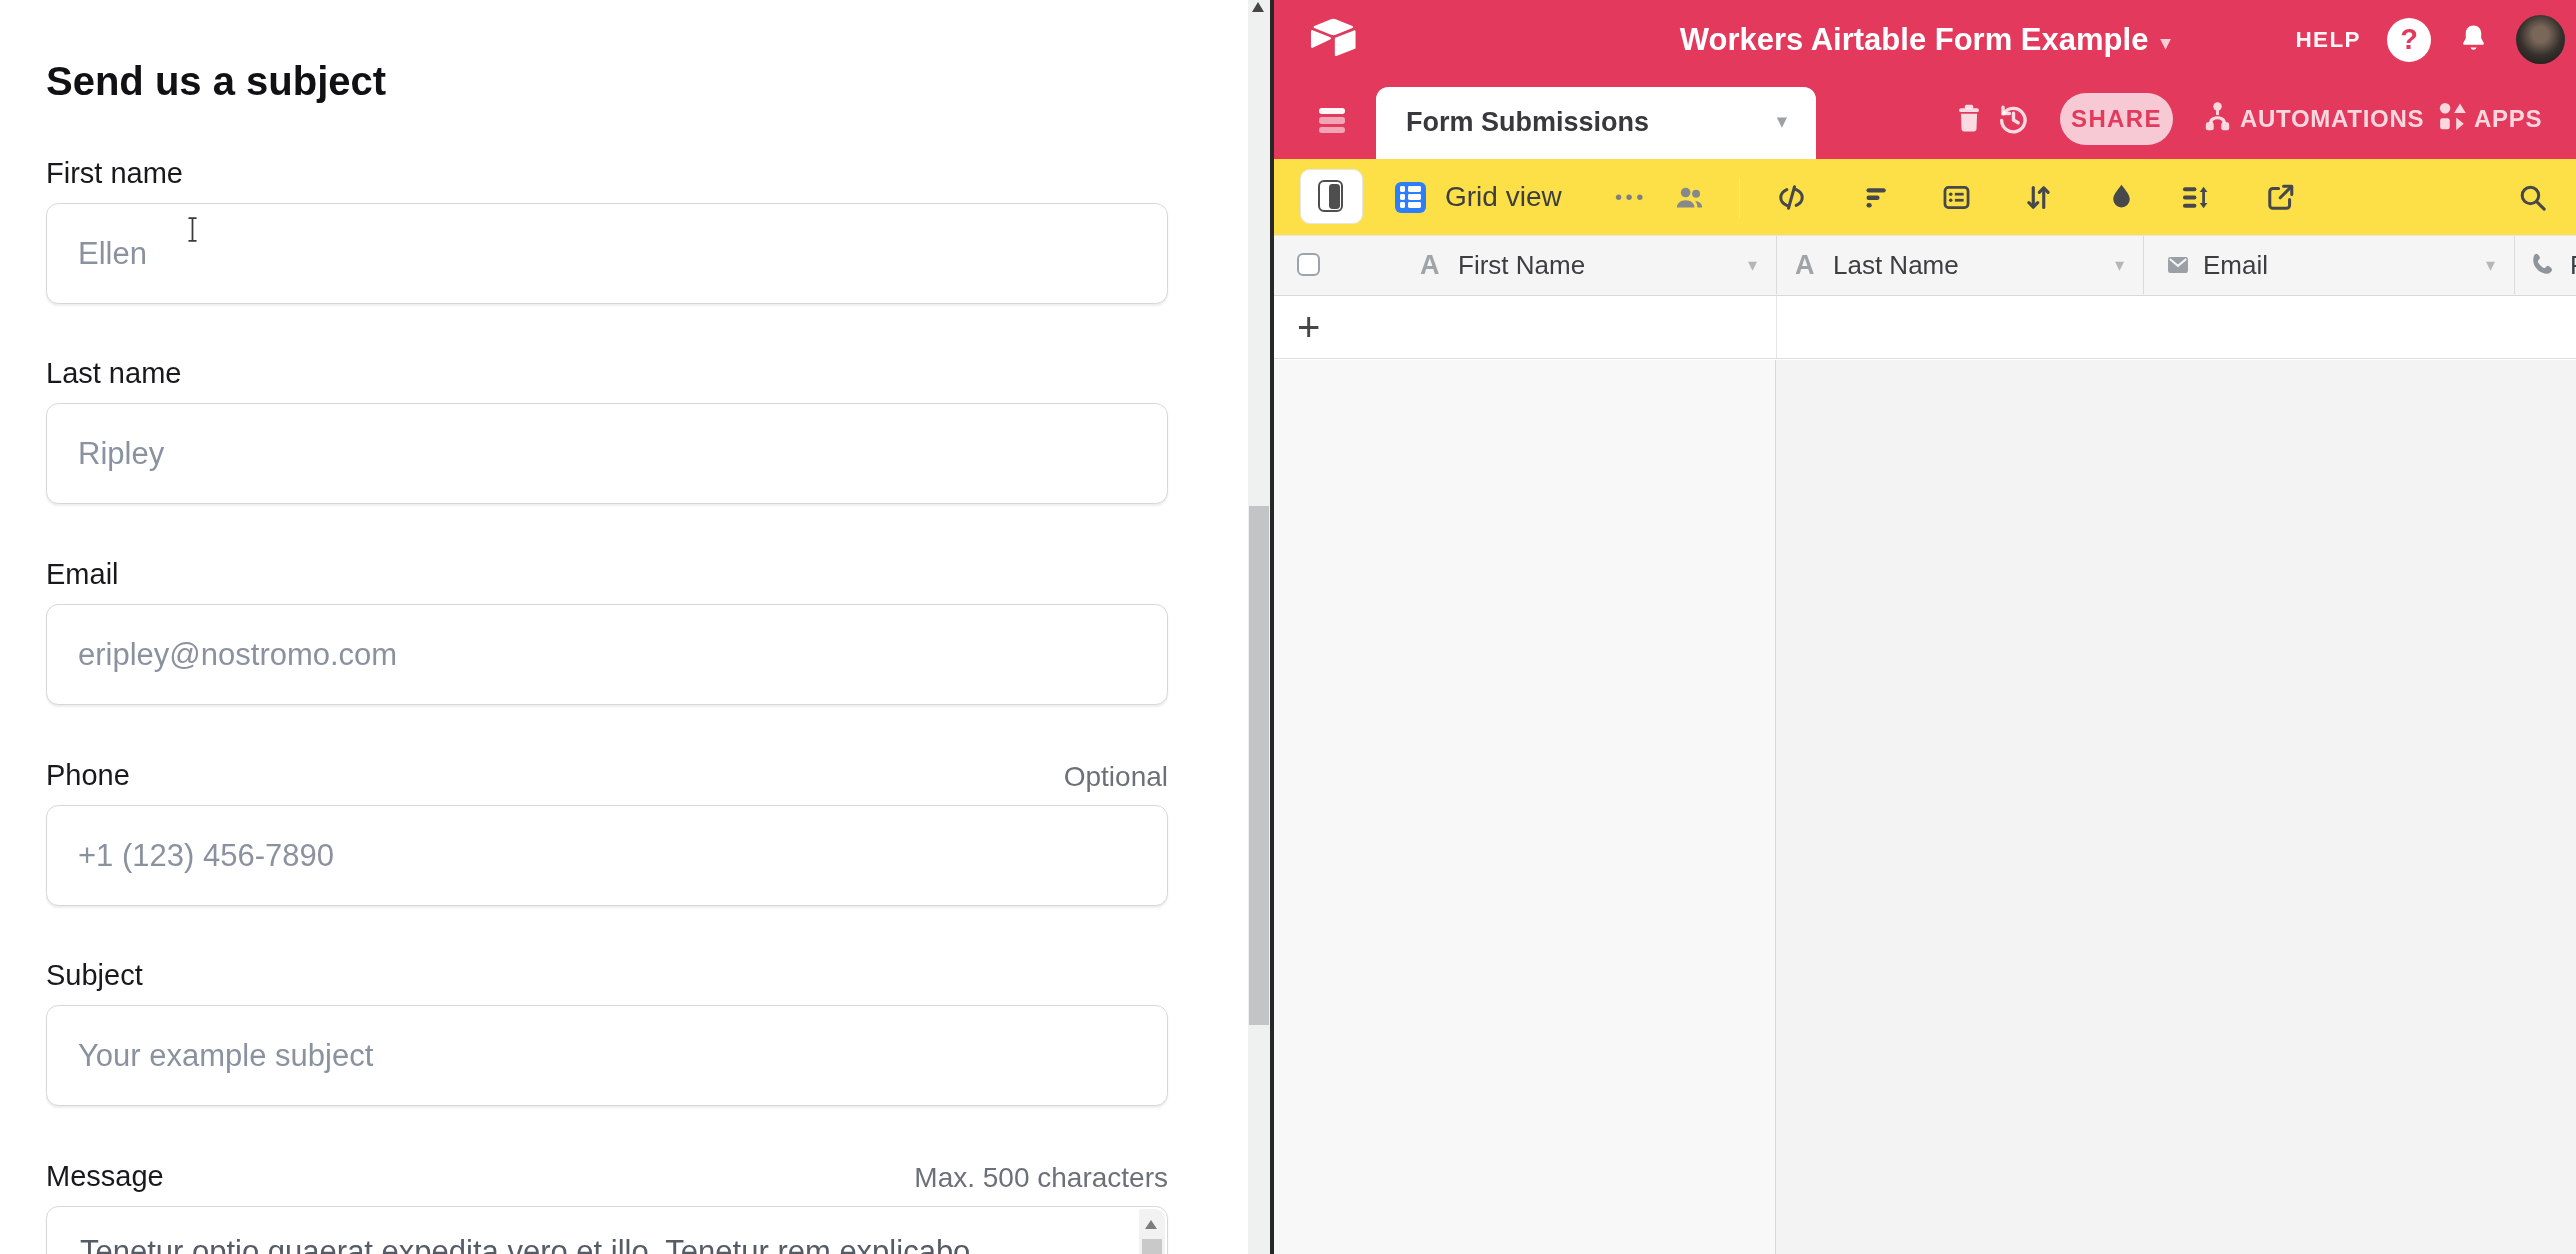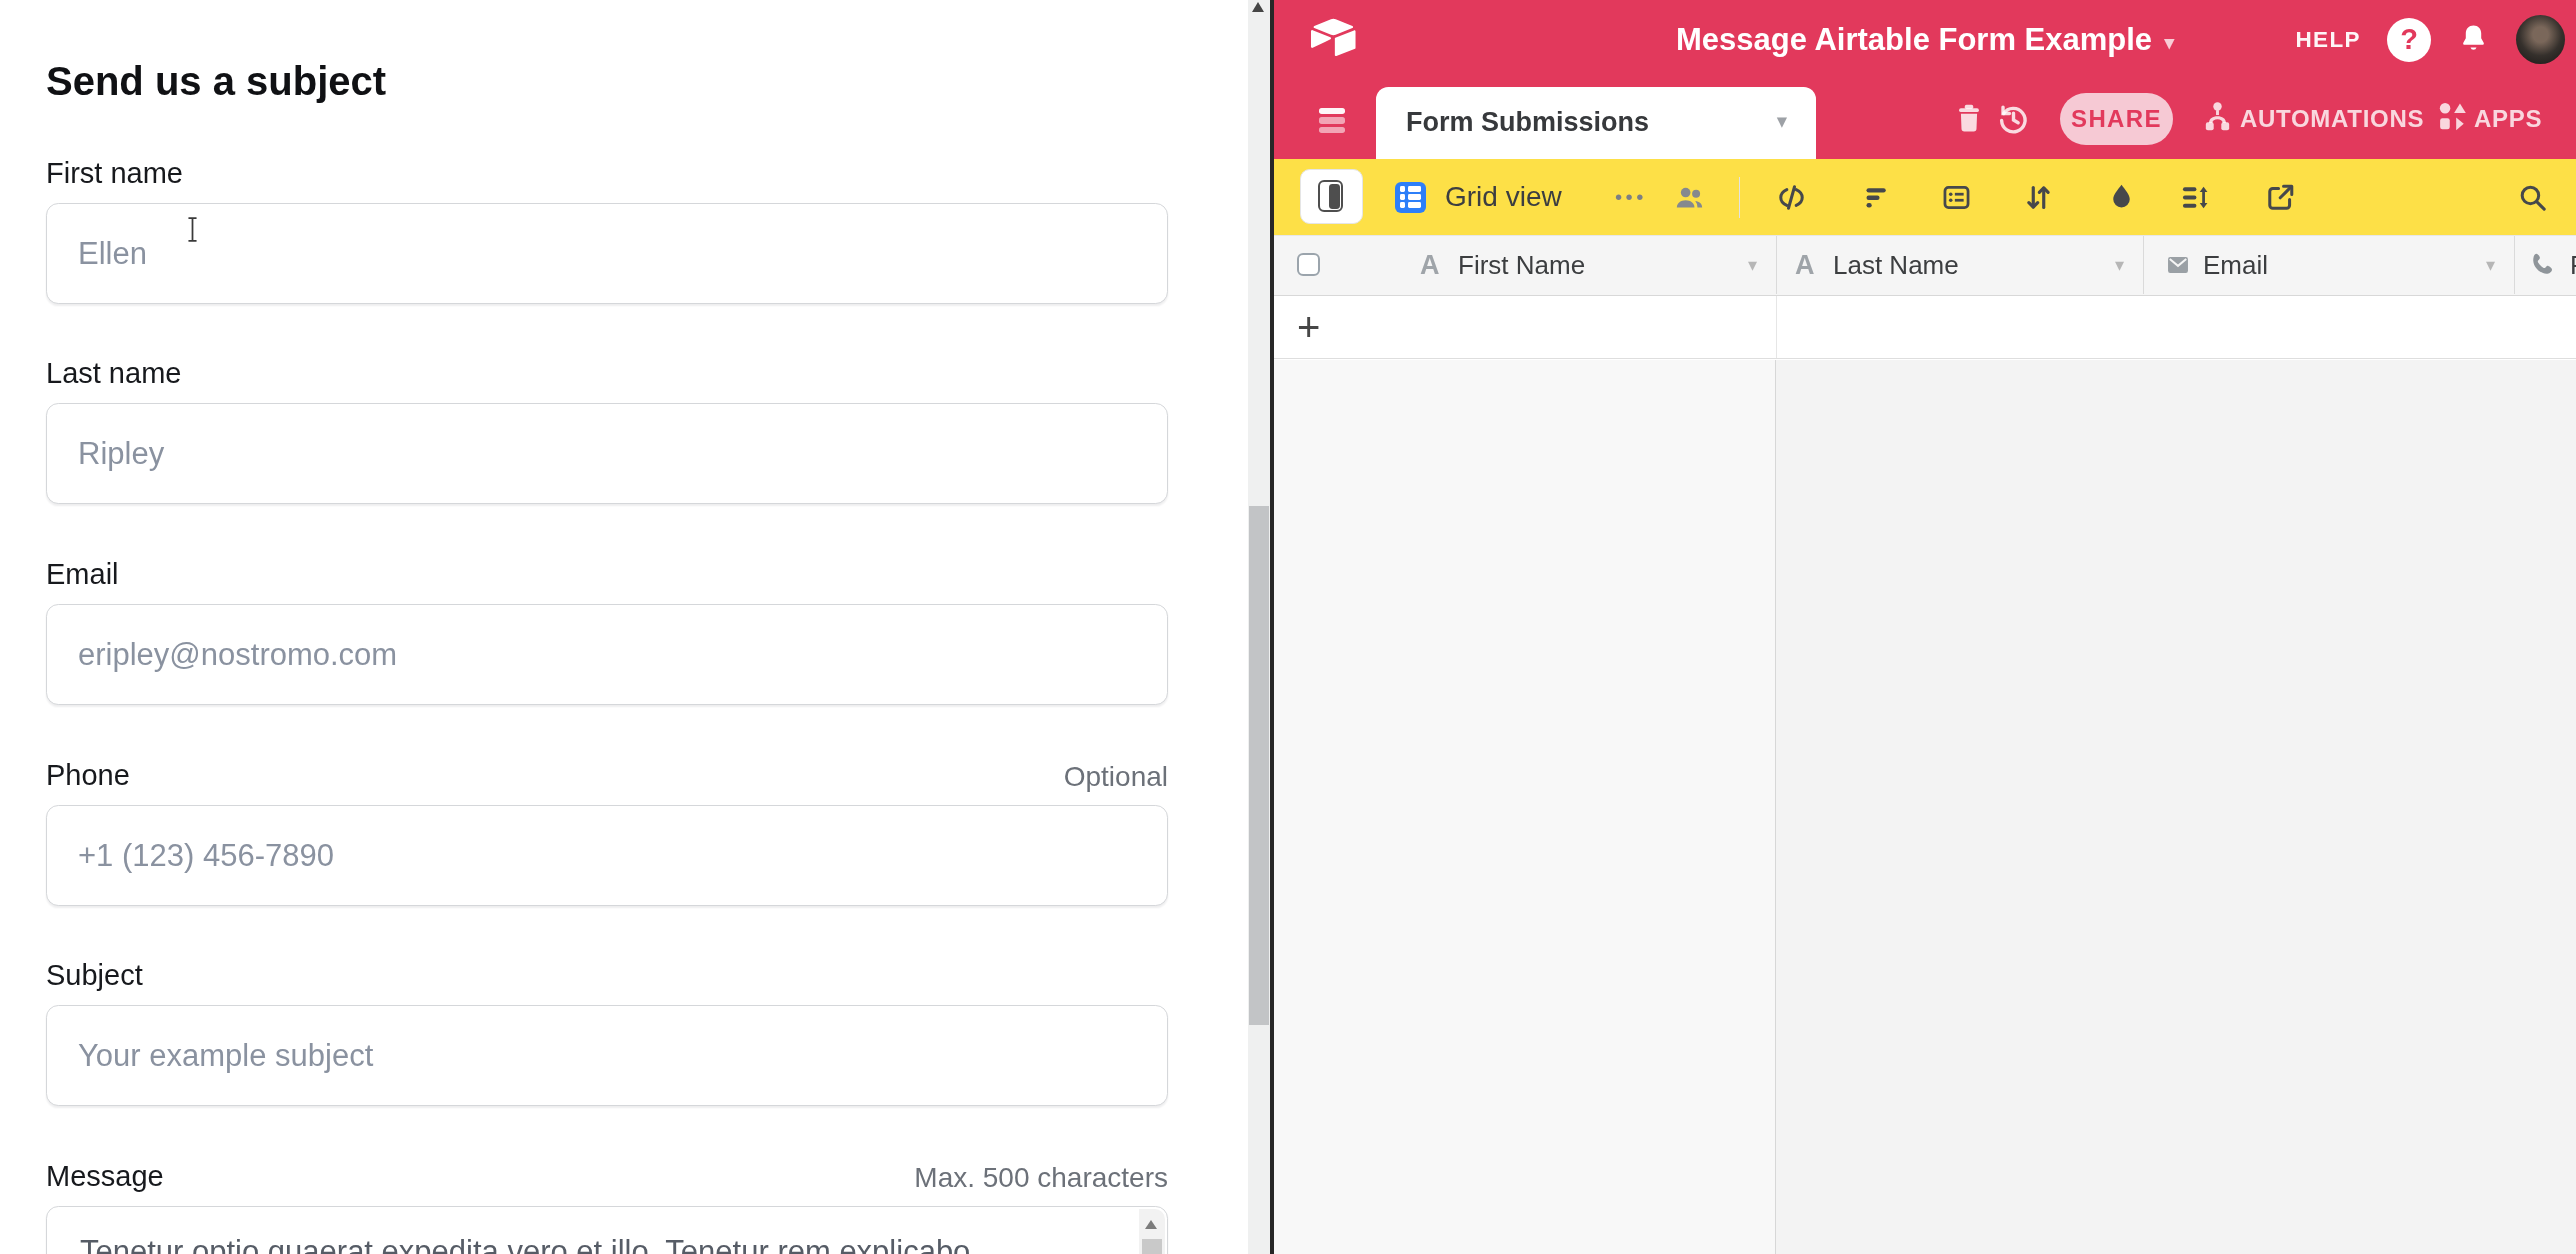--- a/index.html
+++ b/index.html
@@ -177,21 +177,21 @@
 
     <div class="at-top">
       <div class="at-logo">
         <svg width="51" height="43" viewBox="0 0 200 170" fill="#fff">
           <path d="M90 12.4 24.1 39.7c-3.7 1.5-3.6 6.7 0 8.2l66.3 26.2a25 25 0 0 0 18.1 0l66.2-26.2c3.7-1.5 3.7-6.7.1-8.2L108.8 12.4a25 25 0 0 0-18.8 0"></path>
           <path d="M105.3 88.5v65.6c0 3.1 3.2 5.2 6.1 4.1l73.8-28.6a3 3 0 0 0 1.9-2.8V61.1c0-3.1-3.2-5.2-6.1-4.1l-73.8 28.7a3 3 0 0 0-1.9 2.8"></path>
           <path d="m88.1 91.8-21.9 10.6-2.2 1.1-46.3 22.2c-2.9 1.4-6.7-.7-6.7-4V60.1c0-1.2.6-2.2 1.4-3 .3-.3.7-.6 1.1-.8 1.1-.7 2.7-.9 4-.3l70.2 27.8c3.5 1.4 3.8 6.4.4 8"></path>
         </svg>
       </div>
       <div class="at-title">
-        <span>Message Airtable Form Example</span>
+        <span>Workers Airtable Form Example</span>
         <span class="title-caret">▾</span>
       </div>
       <div class="at-top-right">
         <span class="help">HELP</span>
         <span class="qcircle">?</span>
         <span>
           <svg width="33" height="33" viewBox="0 0 24 24" fill="#fff">
             <path d="M12 2.5c-3.3 0-5.6 2.4-5.6 5.7v3.6L4.6 15c-.4.7.1 1.6.9 1.6h13c.8 0 1.3-.9.9-1.6l-1.8-3.2V8.2c0-3.3-2.3-5.7-5.6-5.7z"></path>
             <path d="M9.8 18.6a2.3 2.3 0 0 0 4.4 0z"></path>
           </svg>

